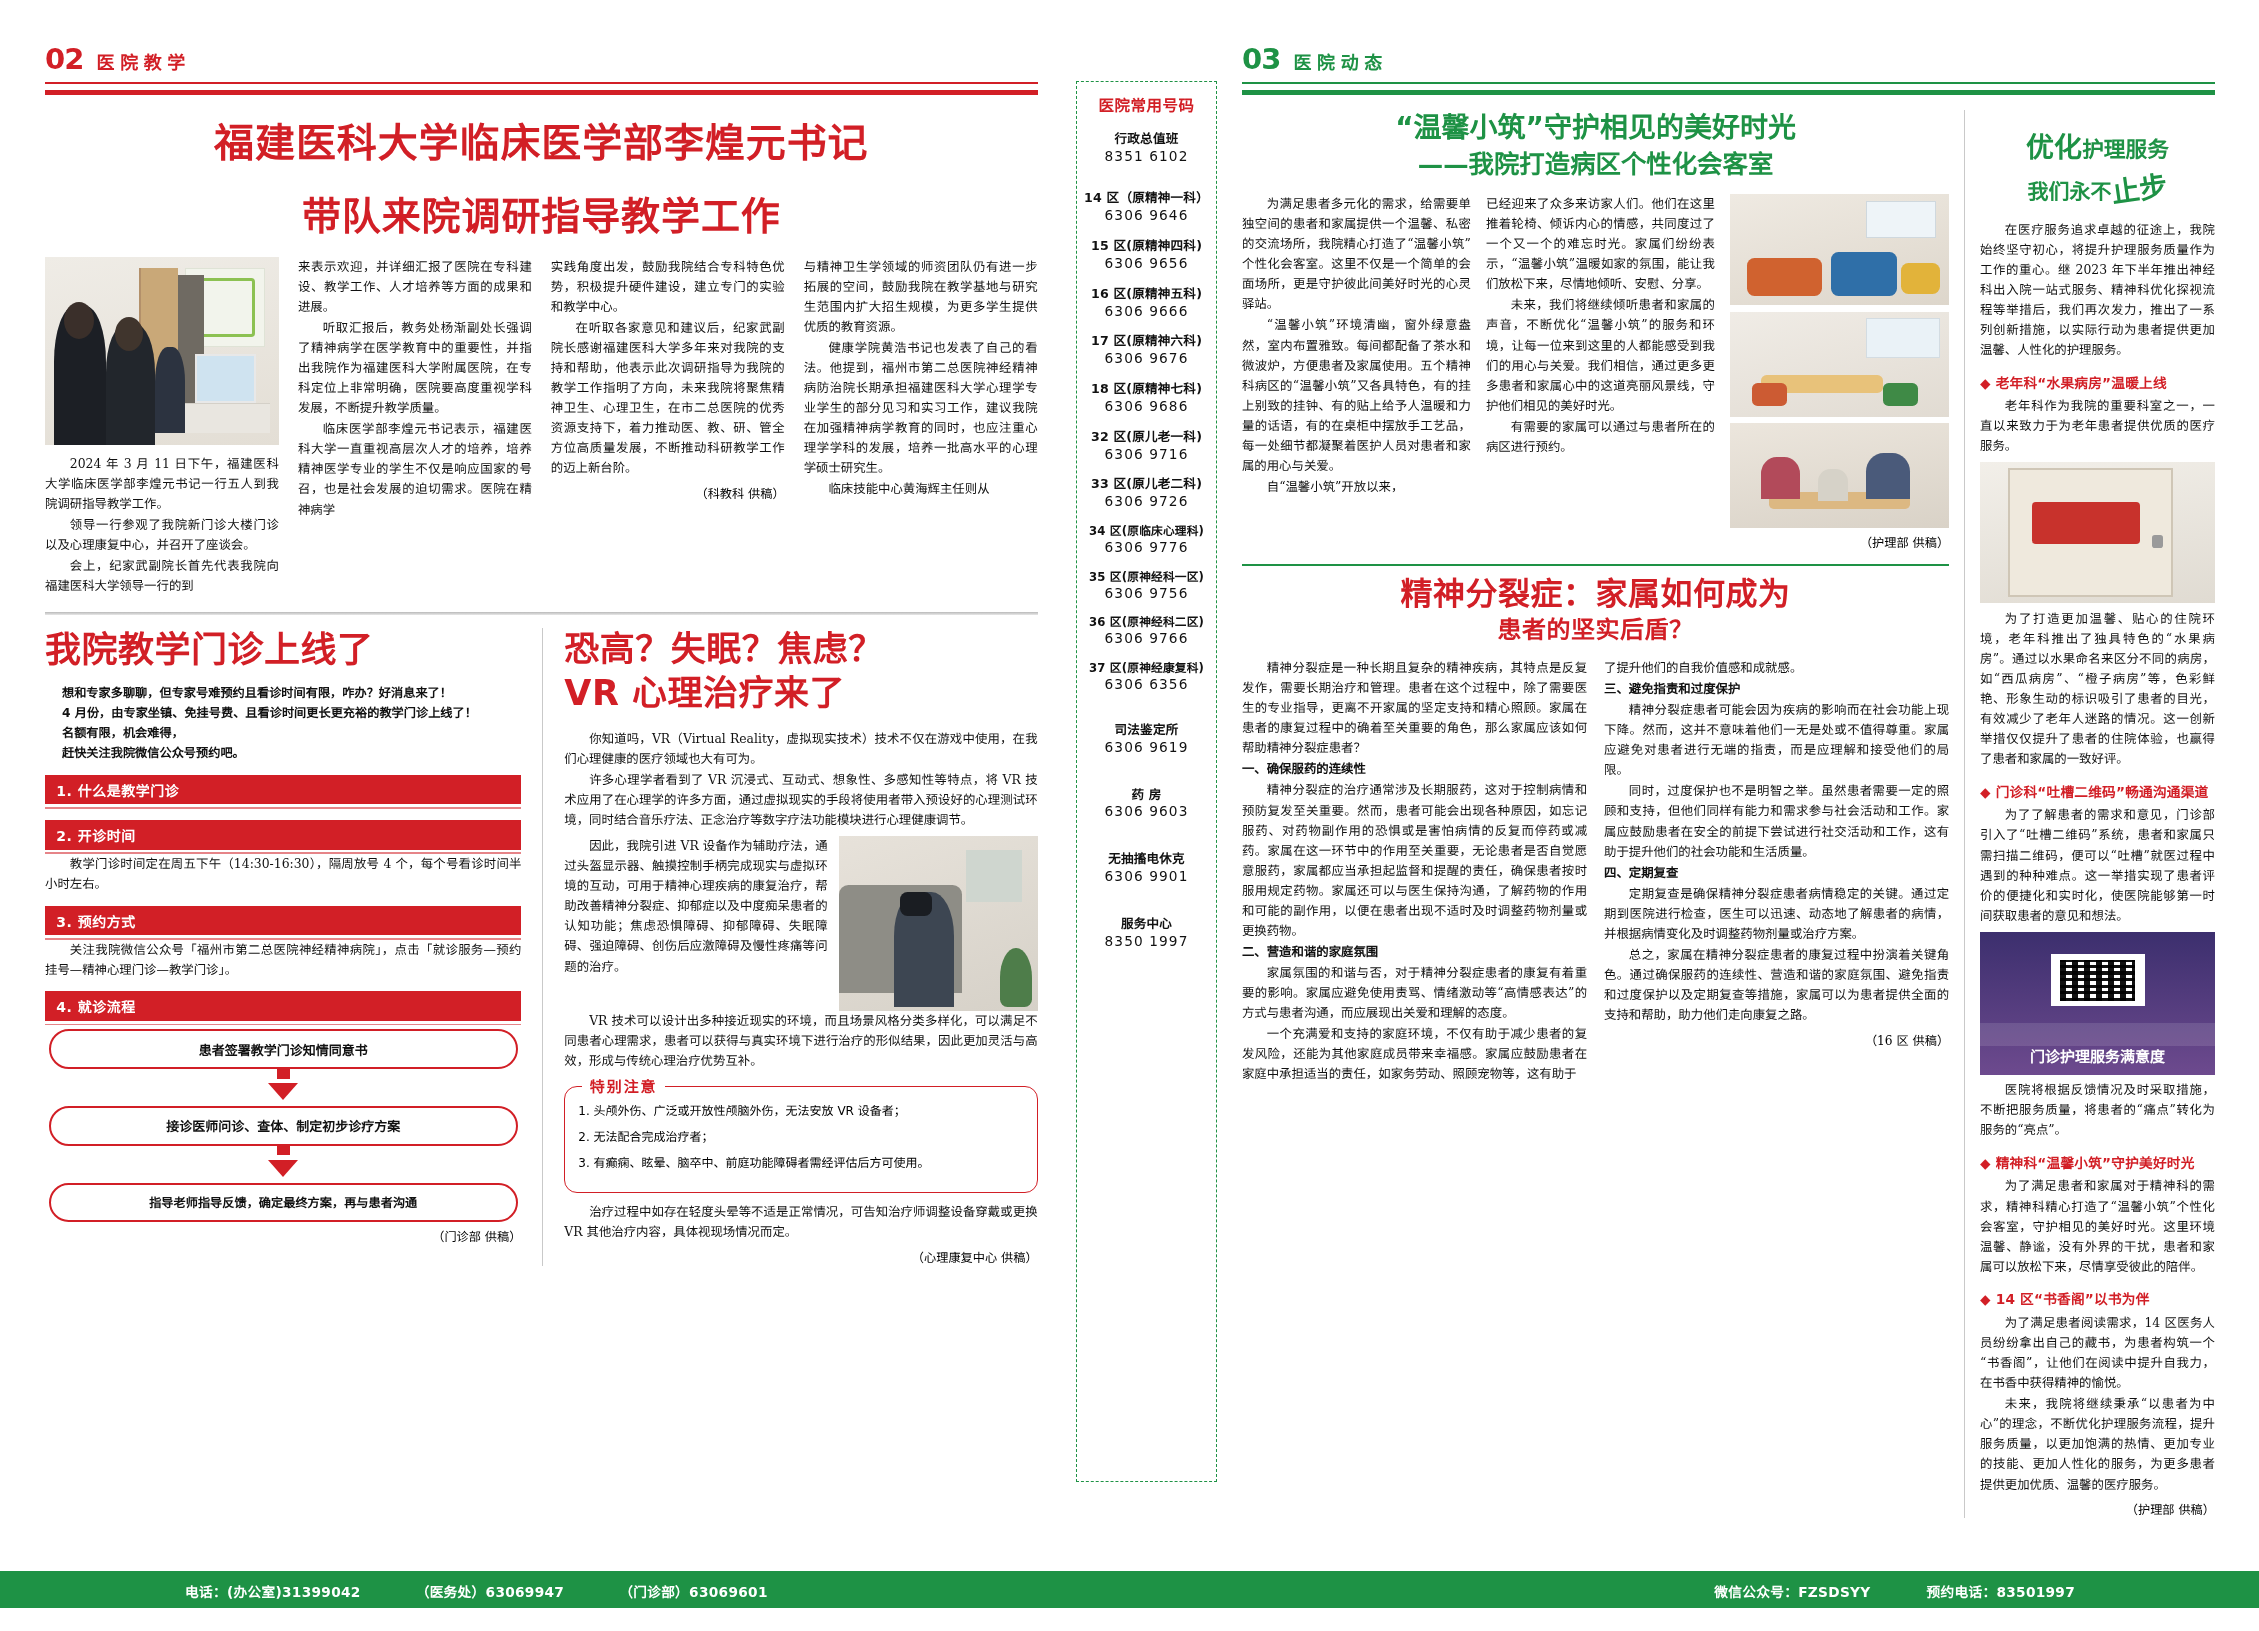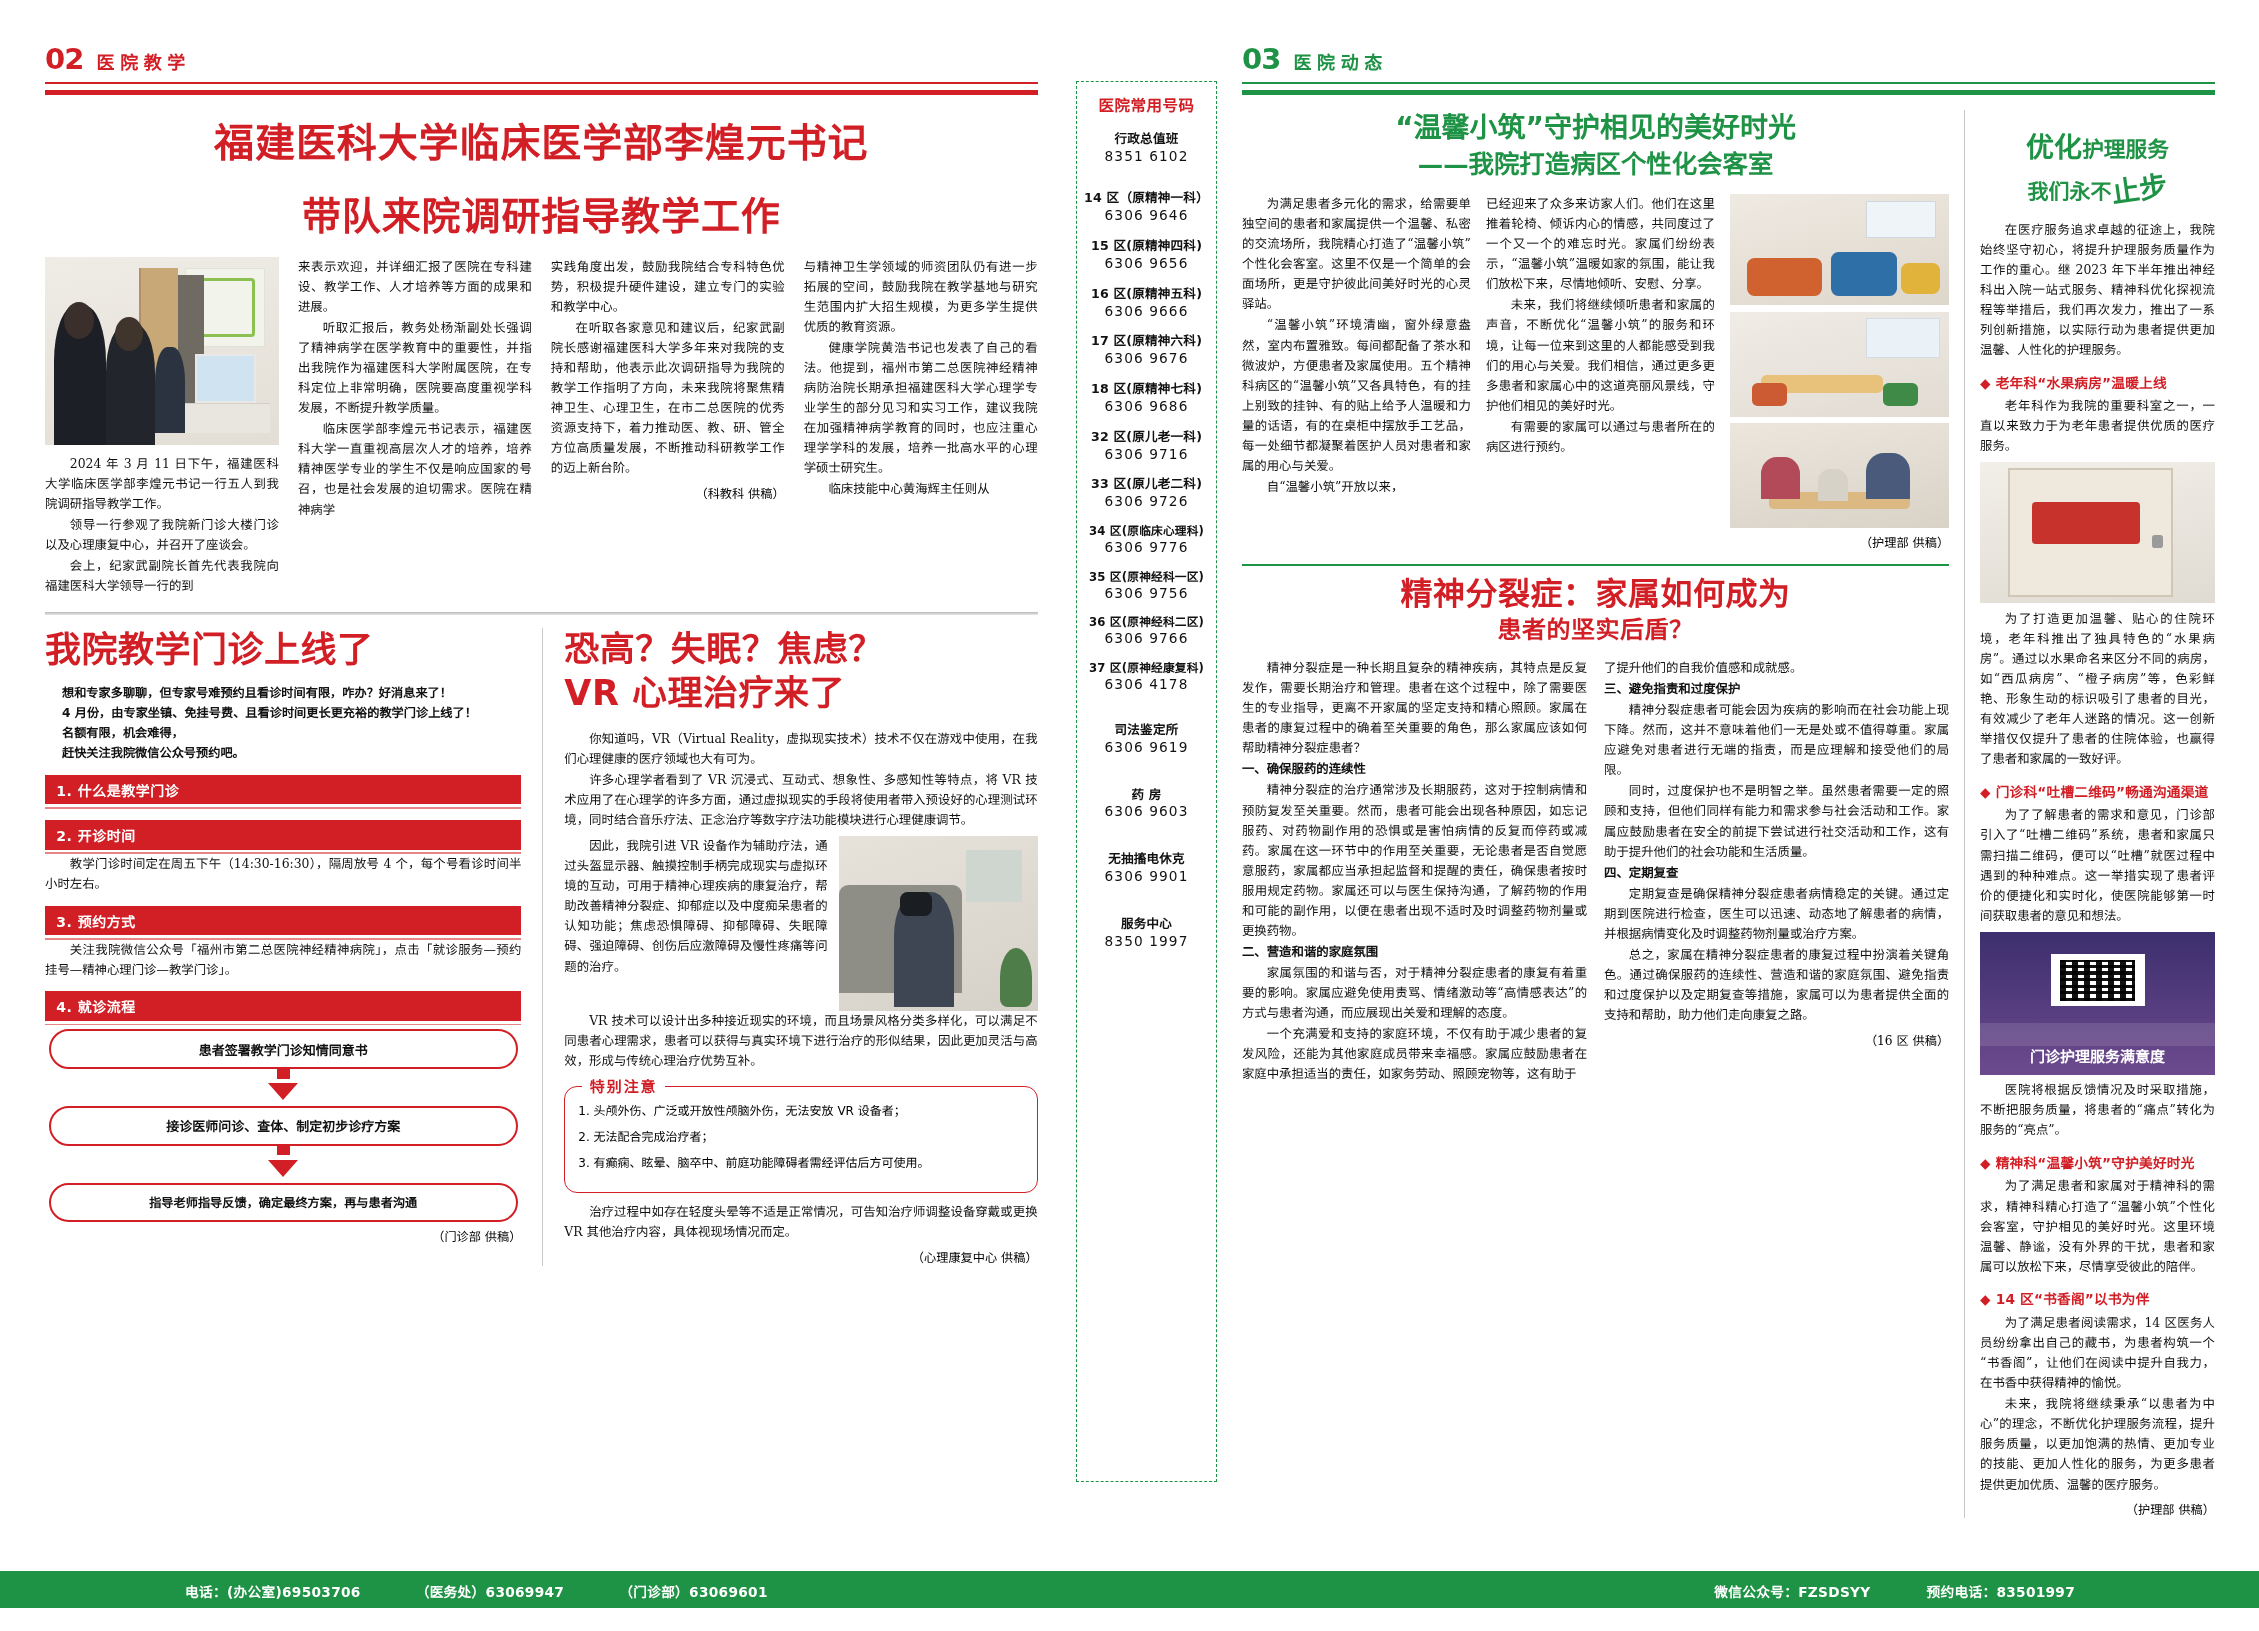--- a/index.html
+++ b/index.html
@@ -400,21 +400,21 @@
       <div class="dir-item">
         <div class="dir-name" style="font-size:11.7px">35 区(原神经科一区)</div>
         <div class="dir-num">6306 9756</div>
       </div>
       <div class="dir-item">
         <div class="dir-name" style="font-size:11.7px">36 区(原神经科二区)</div>
         <div class="dir-num">6306 9766</div>
       </div>
       <div class="dir-item">
         <div class="dir-name" style="font-size:11.7px">37 区(原神经康复科)</div>
-        <div class="dir-num">6306 4178</div>
+        <div class="dir-num">6306 6356</div>
       </div>
       <div style="height:15px"></div>
       <div class="dir-item">
         <div class="dir-name">司法鉴定所</div>
         <div class="dir-num">6306 9619</div>
       </div>
       <div style="height:17px"></div>
       <div class="dir-item">
         <div class="dir-name">药 房</div>
         <div class="dir-num">6306 9603</div>
@@ -555,21 +555,21 @@
         <p class="bt">未来，我院将继续秉承“以患者为中心”的理念，不断优化护理服务流程，提升服务质量，以更加饱满的热情、更加专业的技能、更加人性化的服务，为更多患者提供更加优质、温馨的医疗服务。</p>
         <div class="sig">（护理部 供稿）</div>
       </div>
     </div>
   </div>
  </div>
 
  <div class="footer-edge-top"></div>
  <div class="footer">
    <div class="fleft">
-     <span>电话：(办公室)69503706</span>
+     <span>电话：(办公室)31399042</span>
      <span>（医务处）63069947</span>
      <span>（门诊部）63069601</span>
    </div>
    <div class="fright">
      <span>微信公众号：FZSDSYY</span>
      <span>预约电话：83501997</span>
    </div>
  </div>
 </div>
 

